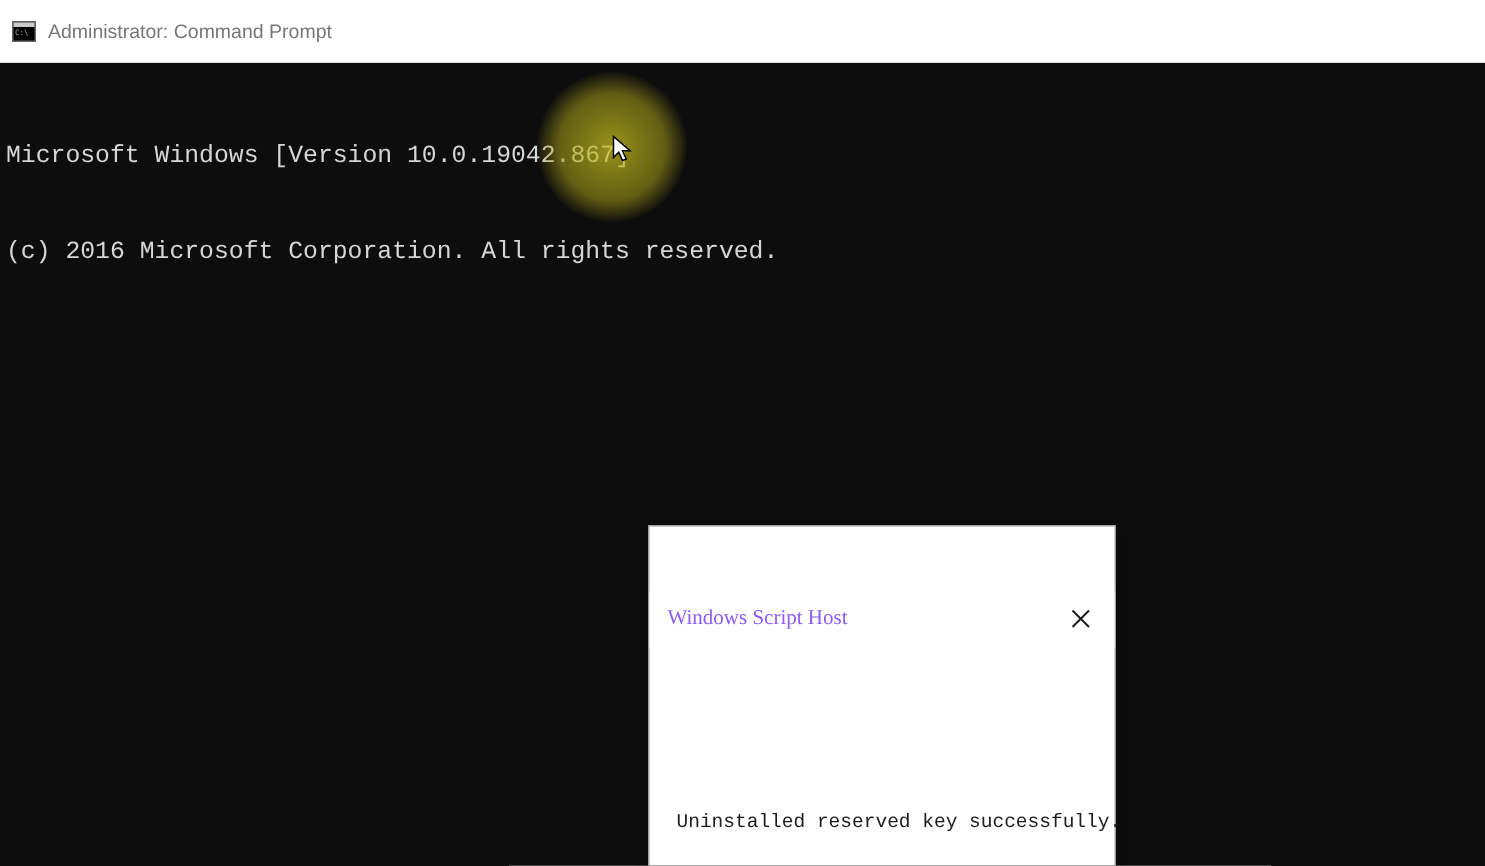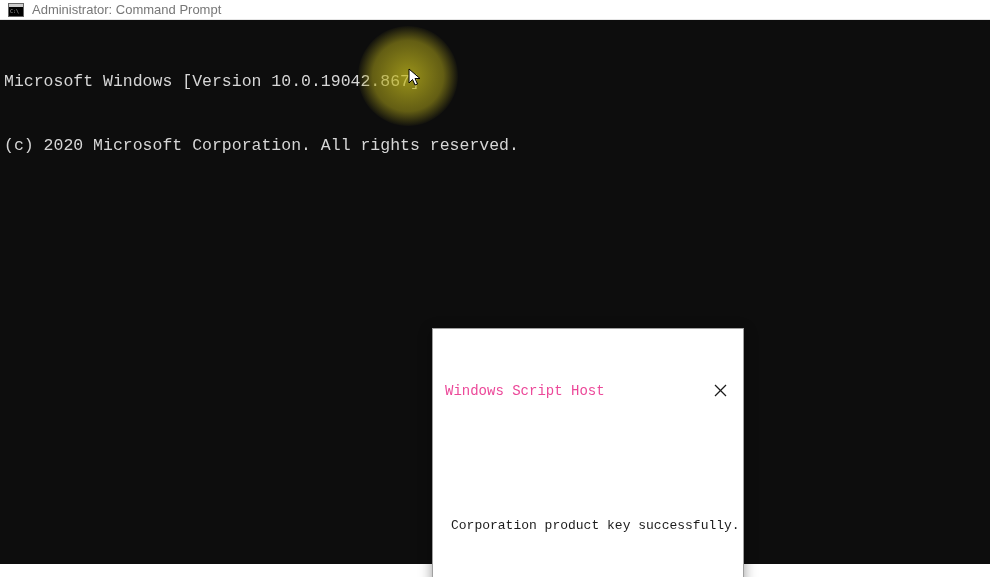--- a/index.html
+++ b/index.html
@@ -9,21 +9,21 @@
     }
     body {
       width: 990px;
       height: 577px;
       background: #ffffff;
       font-family: "Segoe UI", Tahoma, sans-serif;
       overflow: hidden;
       position: relative;
     }
     .titlebar {
-      height: 20px;
+      height: 42px;
       background: #ffffff;
       display: flex;
       align-items: center;
       padding-left: 8px;
       border-bottom: 1px solid #e5e5e5;
     }
     .titlebar-icon {
       width: 16px;
       height: 14px;
       background: #000;
@@ -100,21 +100,22 @@
     .dialog-titlebar {
       height: 38px;
       display: flex;
       align-items: center;
       justify-content: space-between;
       padding-left: 12px;
       background: #ffffff;
     }
     .dialog-title {
       font-size: 14px;
-      color: #ec4899;
+      color: #8b5cf6;
+      font-family: Liberation Serif, serif;
     }
     .dialog-close {
       width: 46px;
       height: 38px;
       display: flex;
       align-items: center;
       justify-content: center;
       cursor: pointer;
     }
     .dialog-close svg {
@@ -132,38 +133,38 @@
 </head>
 <body>
 
 <div class="titlebar">
   <div class="titlebar-icon"></div>
   <span class="titlebar-text">Administrator: Command Prompt</span>
 </div>
 
 <div class="terminal">
   <span class="terminal-line">Microsoft Windows [Version 10.0.19042.867]</span>
-  <span class="terminal-line">(c) 2020 Microsoft Corporation. All rights reserved.</span>
+  <span class="terminal-line">(c) 2016 Microsoft Corporation. All rights reserved.</span>
   <span class="terminal-line"></span>
   <span class="terminal-line"></span>
 
   <div class="highlight-circle"></div>
 
   <svg class="cursor-arrow" viewBox="0 0 14 20">
     <path d="M1 1 L1 15 L4.5 11.5 L7 17 L9.5 16 L7 10.5 L12 10.5 Z" fill="#fff" stroke="#000" stroke-width="1"></path>
   </svg>
 
   <div class="dialog">
     <div class="dialog-titlebar">
       <span class="dialog-title">Windows Script Host</span>
       <div class="dialog-close">
         <svg viewBox="0 0 13 13">
           <line x1="1" y1="1" x2="12" y2="12" stroke="#1c1c1c" stroke-width="1.3"></line>
           <line x1="12" y1="1" x2="1" y2="12" stroke="#1c1c1c" stroke-width="1.3"></line>
         </svg>
       </div>
     </div>
     <div class="dialog-body">
-      <div class="dialog-message">Corporation product key successfully.</div>
+      <div class="dialog-message">Uninstalled reserved key successfully.</div>
     </div>
     
   </div>
 </div>
 
 </body></html>

